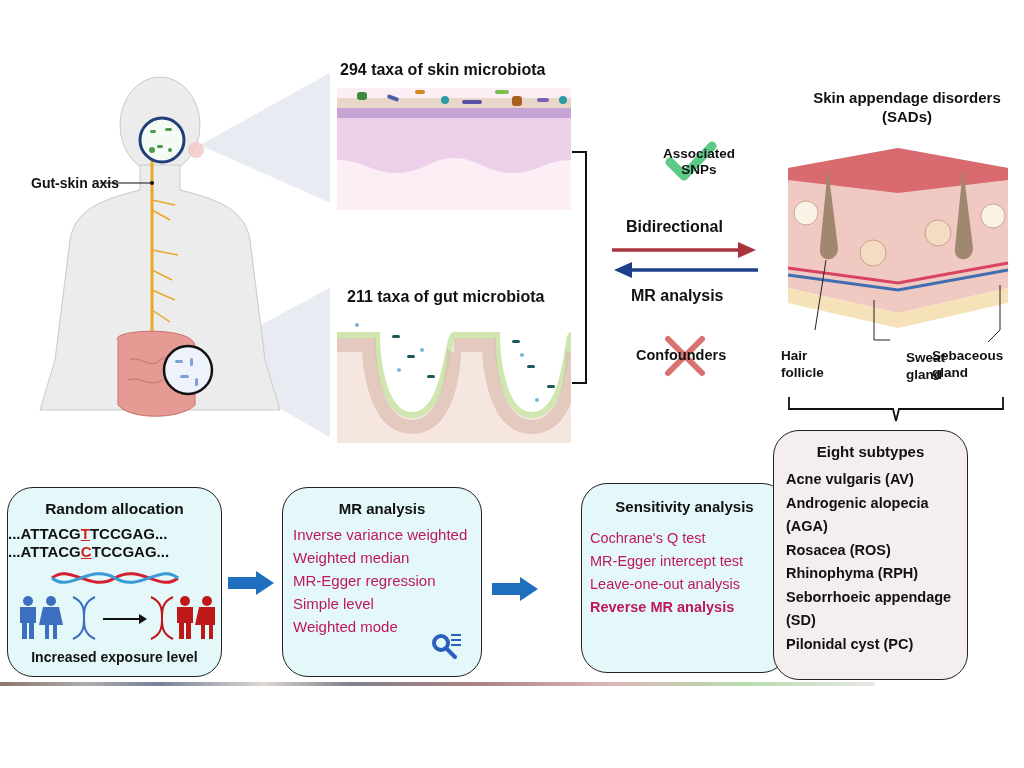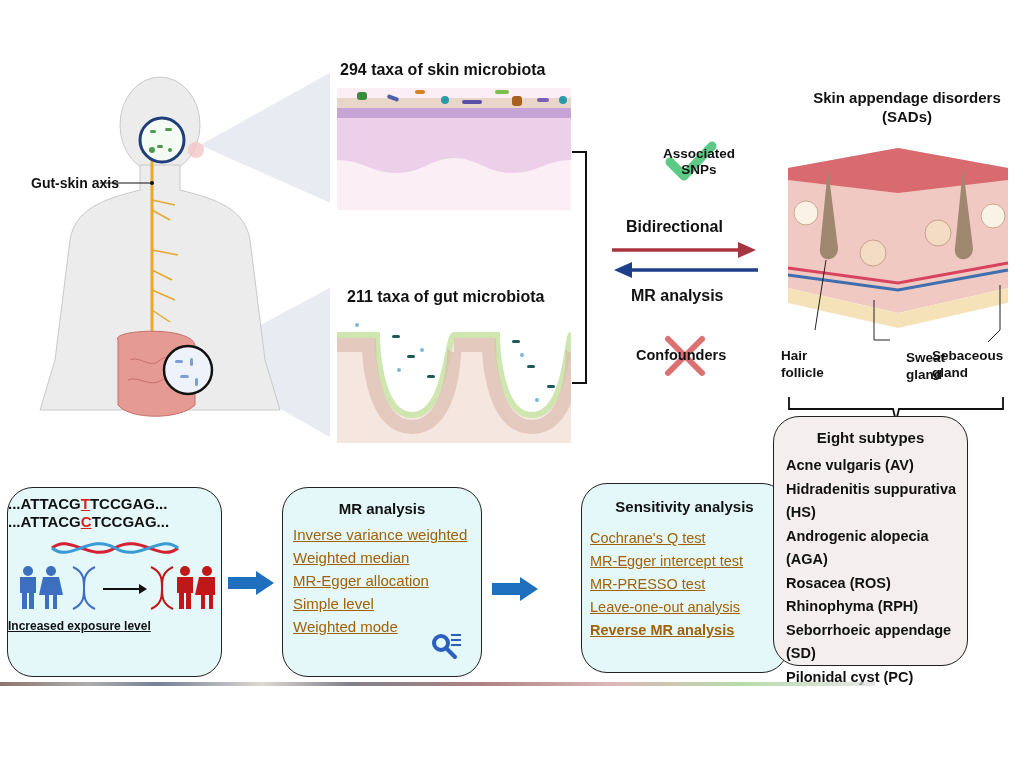--- a/index.html
+++ b/index.html
@@ -3,21 +3,21 @@
 <meta charset="utf-8">
 <style>
   html,body{margin:0;padding:0;background:#ffffff;}
   body{width:1024px;height:768px;position:relative;overflow:hidden;font-family:"Liberation Sans",sans-serif;color:#111;}
   .abs{position:absolute;}
   .b{font-weight:bold;}
   .box{position:absolute;border:1.5px solid #222;border-radius:26px;box-sizing:border-box;}
   .cyan{background:#e4f7f9;}
   .rose{background:#f4eeee;}
   .box .title{font-weight:bold;font-size:15px;text-align:center;margin-top:12px;}
-  .list{font-size:15px;line-height:23px;color:#a16207;text-decoration:underline;}
+  .list{font-size:15px;line-height:23px;color:#be185d;}
   .arrow-right{position:absolute;width:46px;height:24px;}
   .stripe{position:absolute;left:0;top:682px;width:875px;height:4px;background:linear-gradient(90deg,#5b3a2e 0%,#8a8a8a 10%,#3b4a6a 18%,#cfc6bf 30%,#4a4a5a 40%,#8b4d4d 55%,#c99 70%,#9c8 85%,#ddd 100%);opacity:.7;}
 </style>
 </head>
 <body>
 
 <svg class="abs" style="left:0;top:60px" width="330" height="380">
 
   <polygon points="200,85 335,10 335,145" fill="#dfe3ec" opacity="0.7"></polygon>
   <polygon points="195,300 335,225 335,380" fill="#dfe3ec" opacity="0.7"></polygon>
@@ -159,20 +159,21 @@
 </div>
 <div class="abs b" style="left:932px;top:347px;font-size:13.5px;line-height:17px;">
   <div>Sebaceous</div>
   <div>gland</div>
 </div>
 <svg class="abs" style="left:786px;top:395px" width="220" height="30">
   <path d="M3,2 L3,14 L107,14 L110,26 L113,14 L217,14 L217,2" fill="none" stroke="#111" stroke-width="1.8"></path>
 </svg>
 
 <div class="box cyan" style="left:7px;top:487px;width:215px;height:190px;">
+  <div class="title" style="font-size:15.5px;">Random allocation</div>
   <div class="b" style="text-align:left;font-size:15px;margin-top:7px;line-height:18px;">
     <div><span>...ATTACG</span><span style="color:#d42020;text-decoration:underline;">T</span><span>TCCGAG...</span></div>
     <div><span>...ATTACG</span><span style="color:#d42020;text-decoration:underline;">C</span><span>TCCGAG...</span></div>
   </div>
   <svg style="display:block;margin:4px auto 0;" width="130" height="26">
     <path d="M2,13 C20,-2 40,28 65,13 C90,-2 110,28 128,13" stroke="#d42030" stroke-width="3" fill="none"></path>
     <path d="M2,13 C20,28 40,-2 65,13 C90,28 110,-2 128,13" stroke="#3a9ad6" stroke-width="3" fill="none"></path>
   </svg>
   <svg style="display:block;margin:4px auto 0;" width="200" height="48">
     <g fill="#3d6fc0">
@@ -197,34 +198,34 @@
       <circle cx="170" cy="6" r="5"></circle>
         <rect x="162" y="12" width="16" height="16"></rect>
         <rect x="164" y="28" width="5" height="16"></rect>
         <rect x="171" y="28" width="5" height="16"></rect>
       <circle cx="192" cy="6" r="5"></circle>
         <polygon points="184,12 200,12 200,30 180,30"></polygon>
         <rect x="186" y="30" width="4" height="14"></rect>
         <rect x="194" y="30" width="4" height="14"></rect>
     </g>
   </svg>
-  <div class="b" style="text-align:left;font-size:12px;margin-top:6px;text-decoration:underline;">Increased exposure level</div>
+  <div class="b" style="text-align:center;font-size:14px;margin-top:6px;">Increased exposure level</div>
 </div>
 
 <svg class="arrow-right" style="left:228px;top:571px">
   <rect x="0" y="6" width="30" height="12" fill="#1f6fbf"></rect>
   <polygon points="28,0 46,12 28,24" fill="#1f6fbf"></polygon>
 </svg>
 
 <div class="box cyan" style="left:282px;top:487px;width:200px;height:190px;">
   <div class="title">MR analysis</div>
   <div class="list" style="margin:6px 0 0 10px;">
     <div>Inverse variance weighted</div>
     <div>Weighted median</div>
-    <div>MR-Egger allocation</div>
+    <div>MR-Egger regression</div>
     <div>Simple level</div>
     <div>Weighted mode</div>
   </div>
   <svg class="abs" style="left:148px;top:143px" width="32" height="30">
     <circle cx="10" cy="12" r="7" fill="none" stroke="#2a5fc0" stroke-width="4"></circle>
     <line x1="15" y1="17" x2="24" y2="26" stroke="#2a5fc0" stroke-width="4" stroke-linecap="round"></line>
     <line x1="20" y1="4" x2="30" y2="4" stroke="#2a5fc0" stroke-width="2"></line>
     <line x1="20" y1="9" x2="30" y2="9" stroke="#2a5fc0" stroke-width="2"></line>
     <line x1="20" y1="14" x2="30" y2="14" stroke="#2a5fc0" stroke-width="2"></line>
   </svg>
@@ -233,31 +234,29 @@
 <svg class="arrow-right" style="left:492px;top:577px">
   <rect x="0" y="6" width="30" height="12" fill="#1f6fbf"></rect>
   <polygon points="28,0 46,12 28,24" fill="#1f6fbf"></polygon>
 </svg>
 
 <div class="box cyan" style="left:545px;top:483px;width:207px;height:190px;margin-left:36px;">
   <div class="title" style="margin-top:14px;">Sensitivity analysis</div>
   <div class="list" style="margin:12px 0 0 8px;font-size:14.5px;">
     <div>Cochrane's Q test</div>
     <div>MR-Egger intercept test</div>
-    <div>MR-PRESSO test</div>
     <div>Leave-one-out analysis</div>
     <div class="b">Reverse MR analysis</div>
   </div>
 </div>
 
-<div class="box rose" style="left:773px;top:416px;width:195px;height:250px;">
+<div class="box rose" style="left:773px;top:430px;width:195px;height:250px;">
   <div class="title" style="margin-top:12px;">Eight subtypes</div>
   <div class="b" style="margin:8px 0 0 12px;font-size:14.5px;line-height:23.5px;">
     <div>Acne vulgaris (AV)</div>
-    <div>Hidradenitis suppurativa (HS)</div>
     <div>Androgenic alopecia (AGA)</div>
     <div>Rosacea (ROS)</div>
     <div>Rhinophyma (RPH)</div>
     <div>Seborrhoeic appendage (SD)</div>
     <div>Pilonidal cyst (PC)</div>
   </div>
 </div>
 
 <div class="stripe"></div>
 

